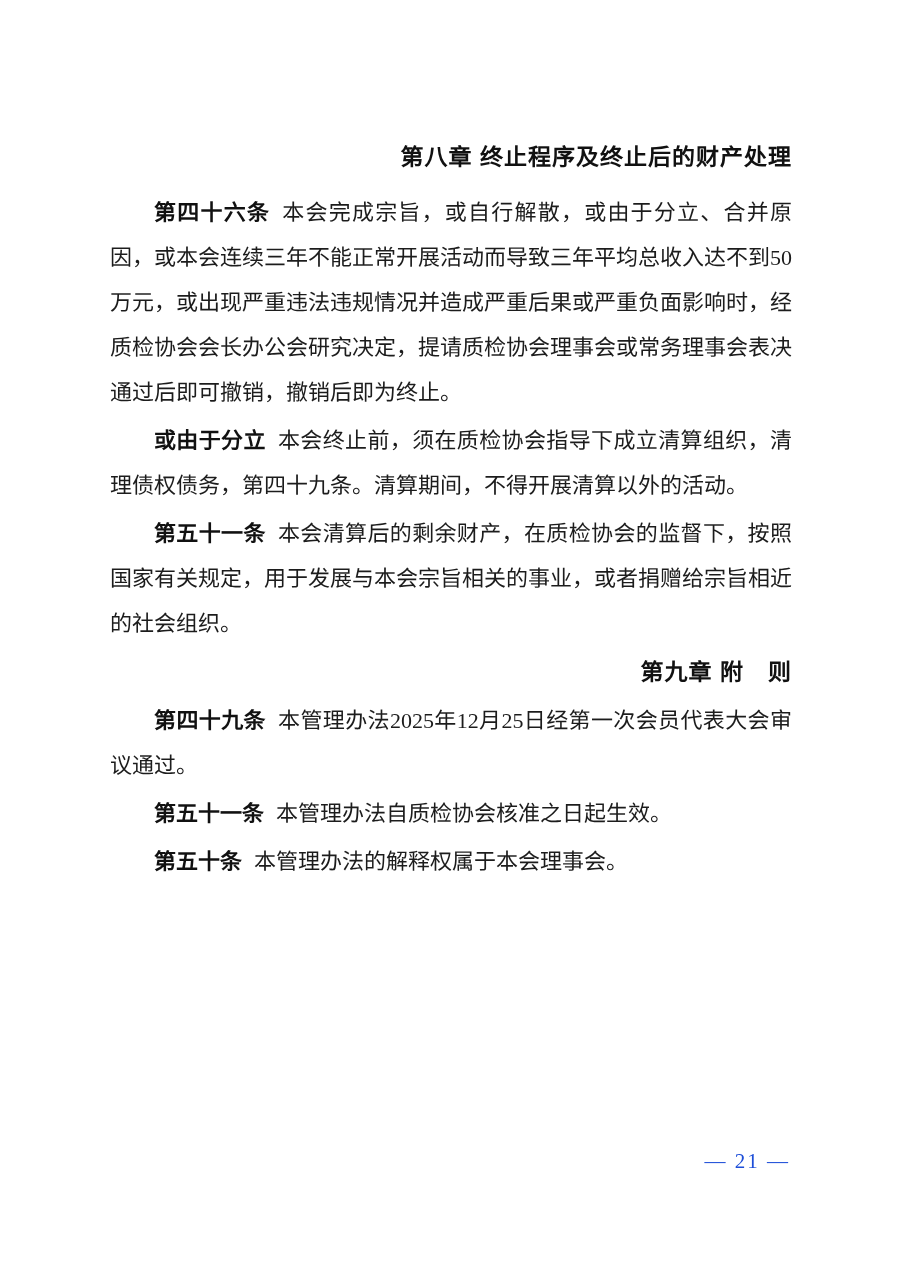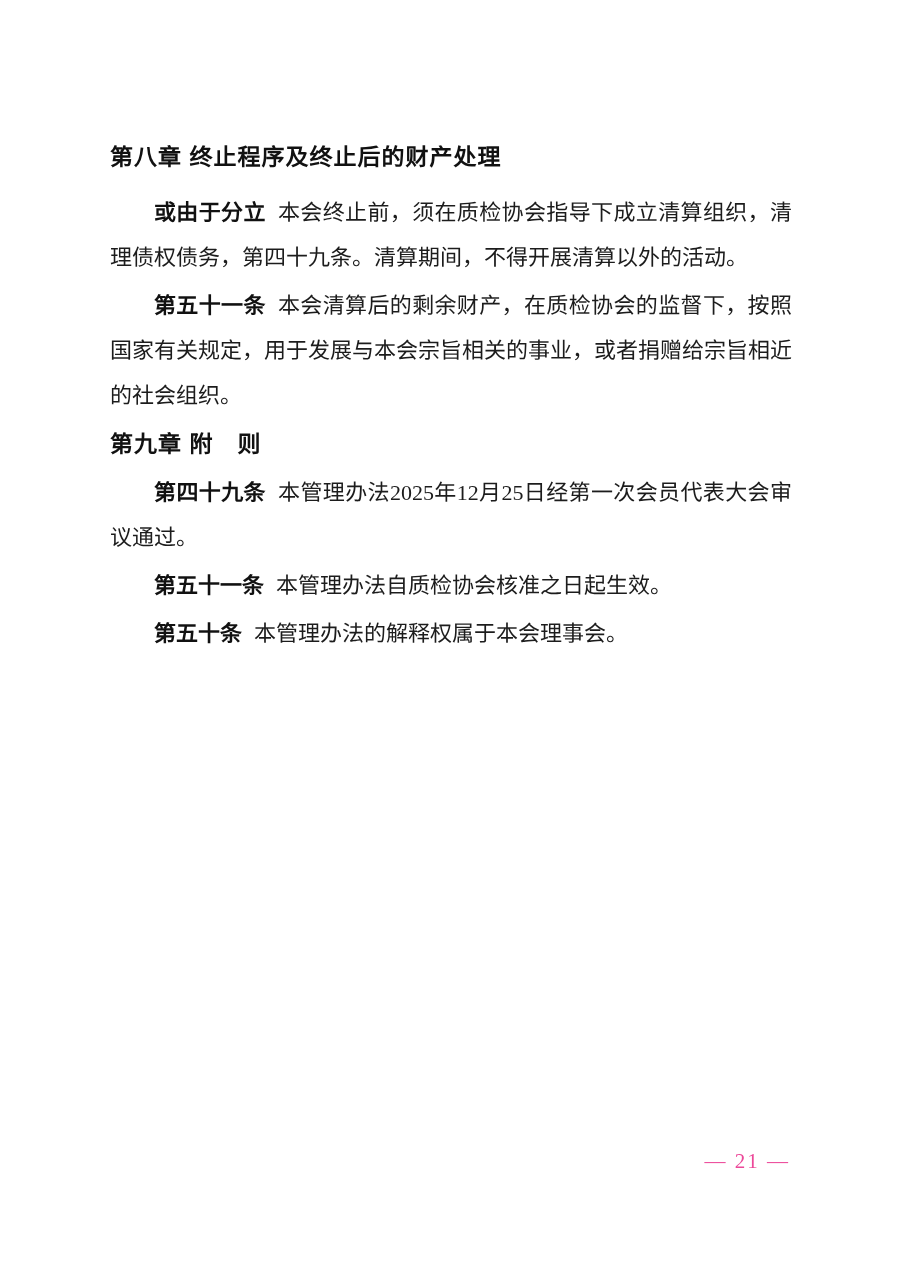--- a/index.html
+++ b/index.html
@@ -17,21 +17,21 @@
     font-family: "Liberation Serif", "DejaVu Serif", serif;
   }
   .content {
     position: absolute;
     left: 110px;
     top: 140px;
     width: 682px;
   }
   .chapter-title {
     margin: 0 0 16px 0;
-    text-align: left;
+    text-align: right;
     font-size: 23px;
     line-height: 34px;
     font-weight: bold;
     letter-spacing: 1px;
     font-family: "Liberation Sans", "DejaVu Sans", sans-serif;
     color: #111111;
   }
   .chapter-title.second {
     margin-top: 9px;
     margin-bottom: 9px;
@@ -54,32 +54,33 @@
     color: #111111;
     margin-right: 0.55em;
   }
   .page-footer {
     position: absolute;
     right: 110px;
     bottom: 100px;
     font-size: 21px;
     line-height: 24px;
     letter-spacing: 2px;
-    color: #ec4899;
+    color: #1d4ed8;
     font-family: "Liberation Serif", "DejaVu Serif", serif;
   }
 </style>
 </head>
 <body>
 
 <div class="page">
   <div class="content">
 
     <h1 class="chapter-title">第八章 终止程序及终止后的财产处理</h1>
 
+    <p class="article"><b class="article-label">第四十六条</b><span>本会完成宗旨，或自行解散，或由于分立、合并原因，或本会连续三年不能正常开展活动而导致三年平均总收入达不到50万元，或出现严重违法违规情况并造成严重后果或严重负面影响时，经质检协会会长办公会研究决定，提请质检协会理事会或常务理事会表决通过后即可撤销，撤销后即为终止。</span></p>
 
     <p class="article"><b class="article-label">或由于分立</b><span>本会终止前，须在质检协会指导下成立清算组织，清理债权债务，第四十九条。清算期间，不得开展清算以外的活动。</span></p>
 
     <p class="article"><b class="article-label">第五十一条</b><span>本会清算后的剩余财产，在质检协会的监督下，按照国家有关规定，用于发展与本会宗旨相关的事业，或者捐赠给宗旨相近的社会组织。</span></p>
 
     <h1 class="chapter-title second">第九章 附　则</h1>
 
     <p class="article"><b class="article-label">第四十九条</b><span>本管理办法2025年12月25日经第一次会员代表大会审议通过。</span></p>
 
     <p class="article"><b class="article-label">第五十一条</b><span>本管理办法自质检协会核准之日起生效。</span></p>

